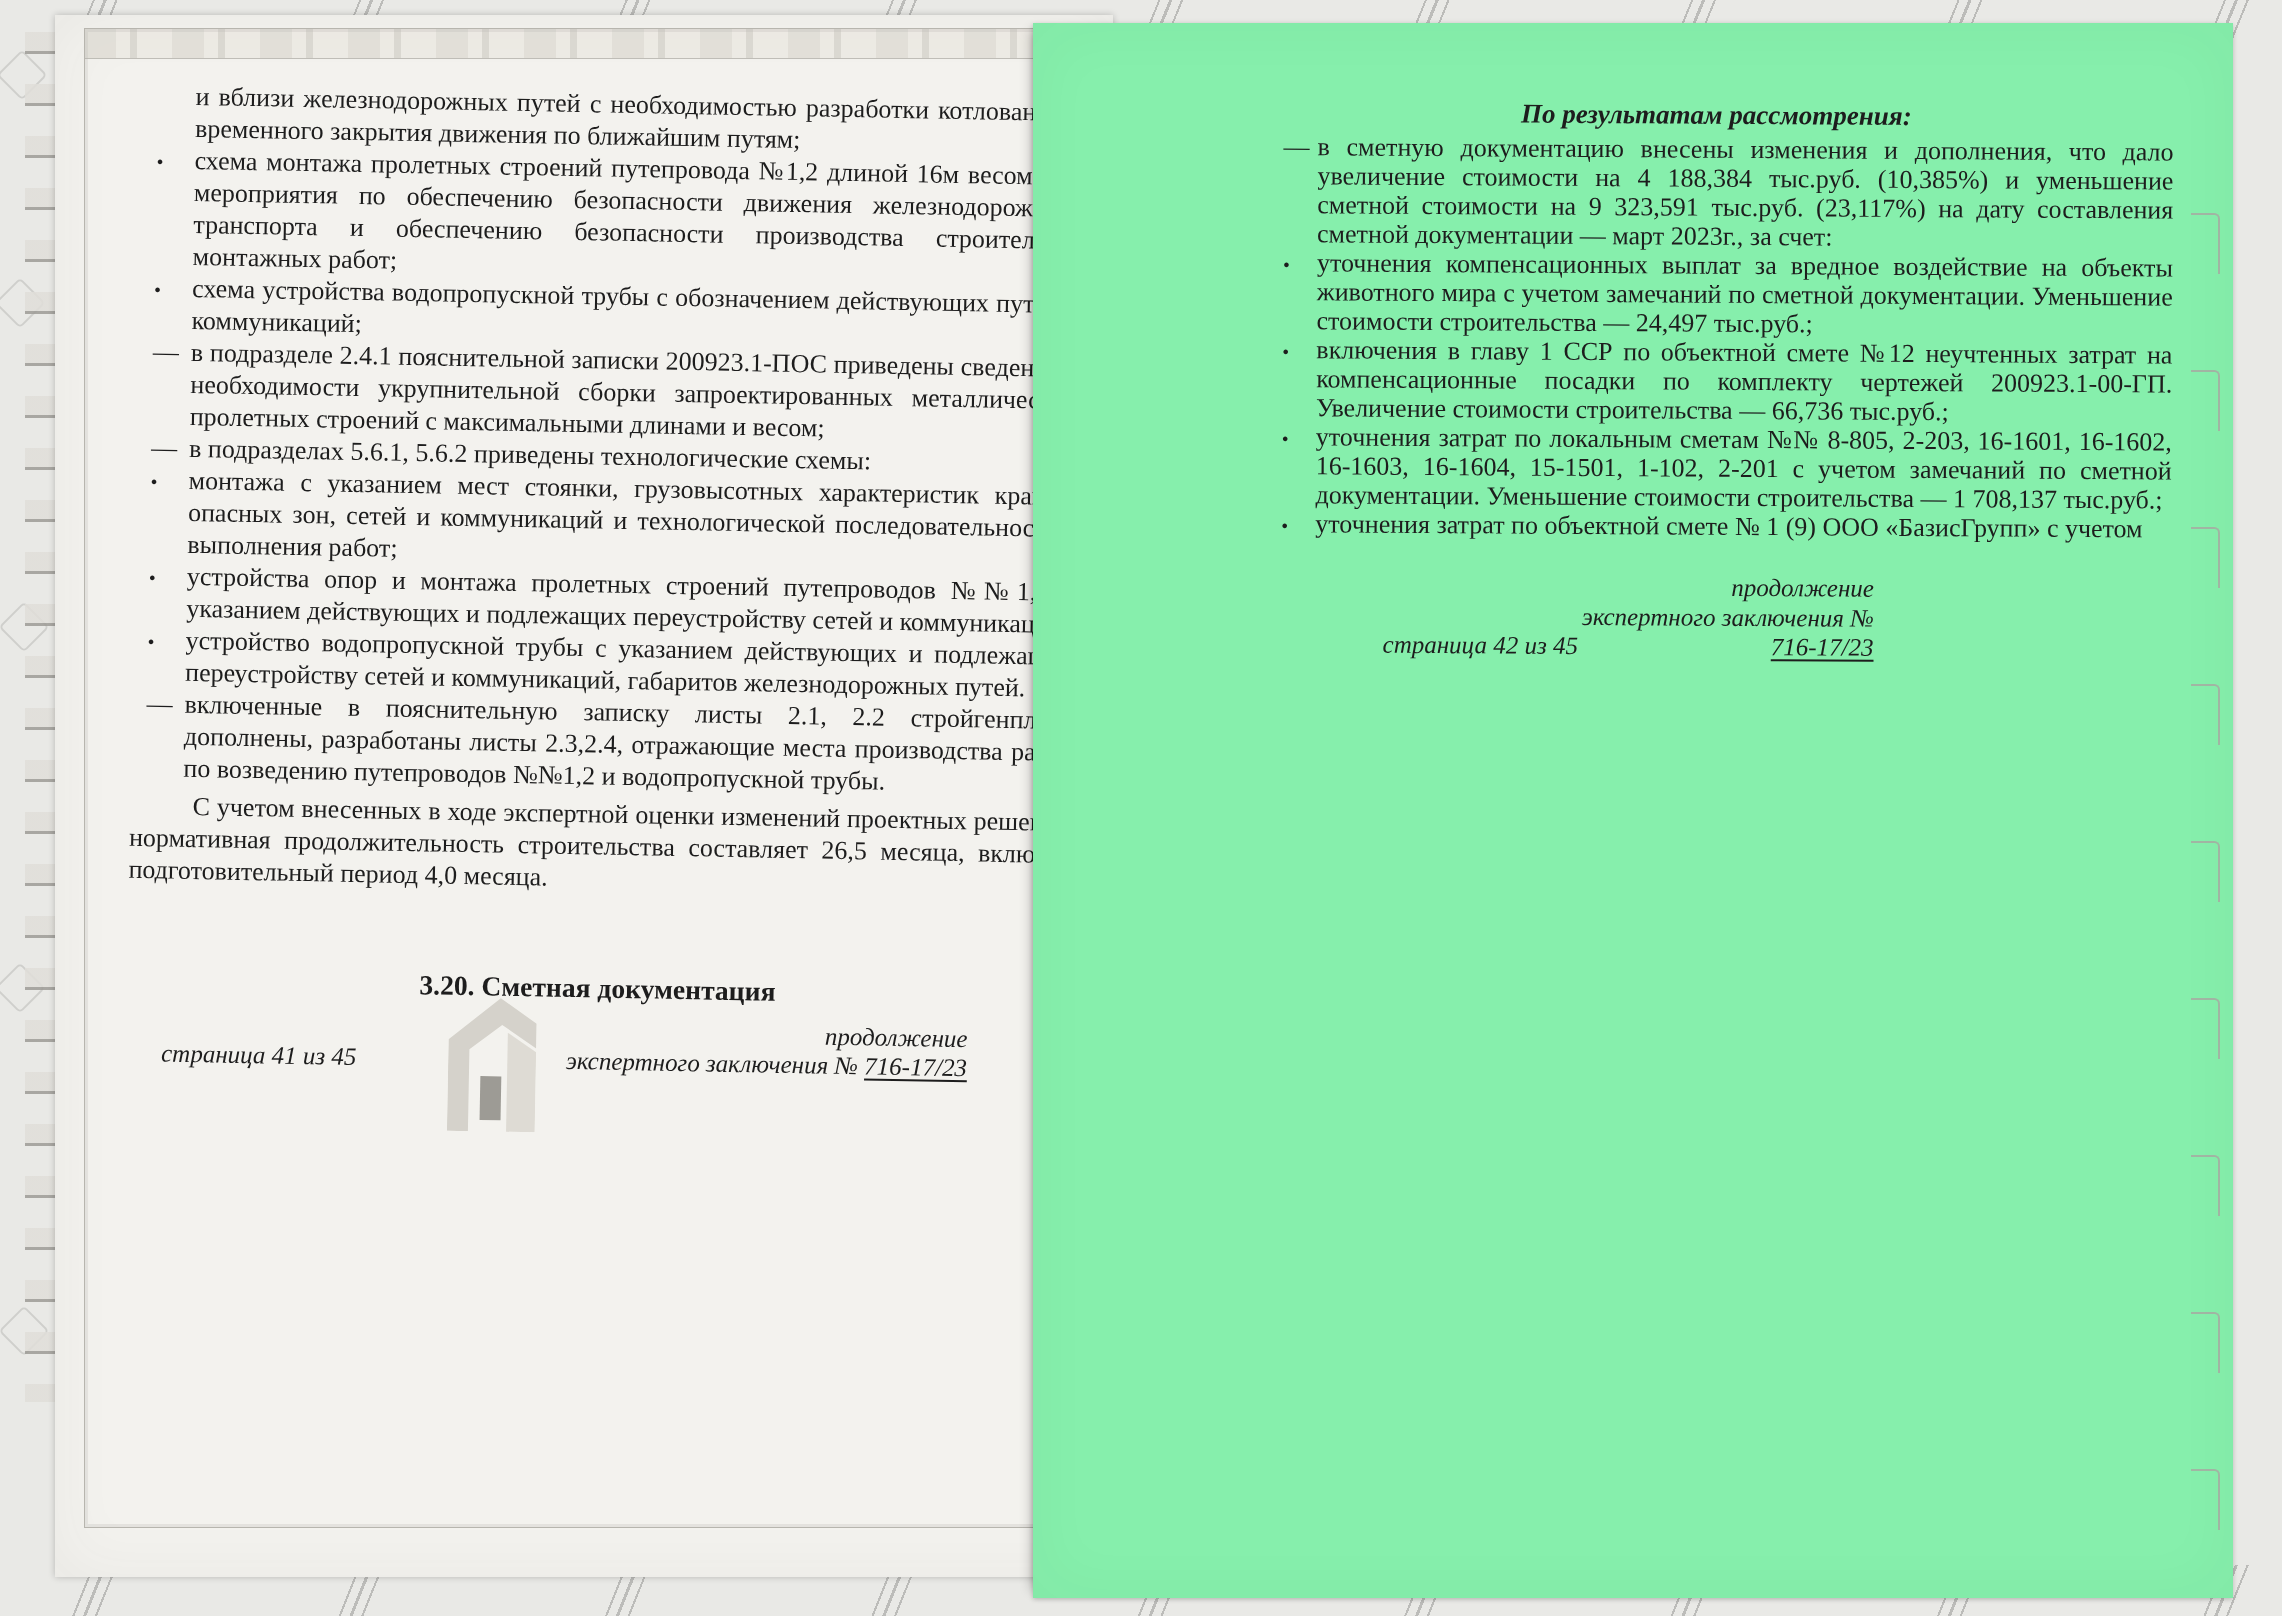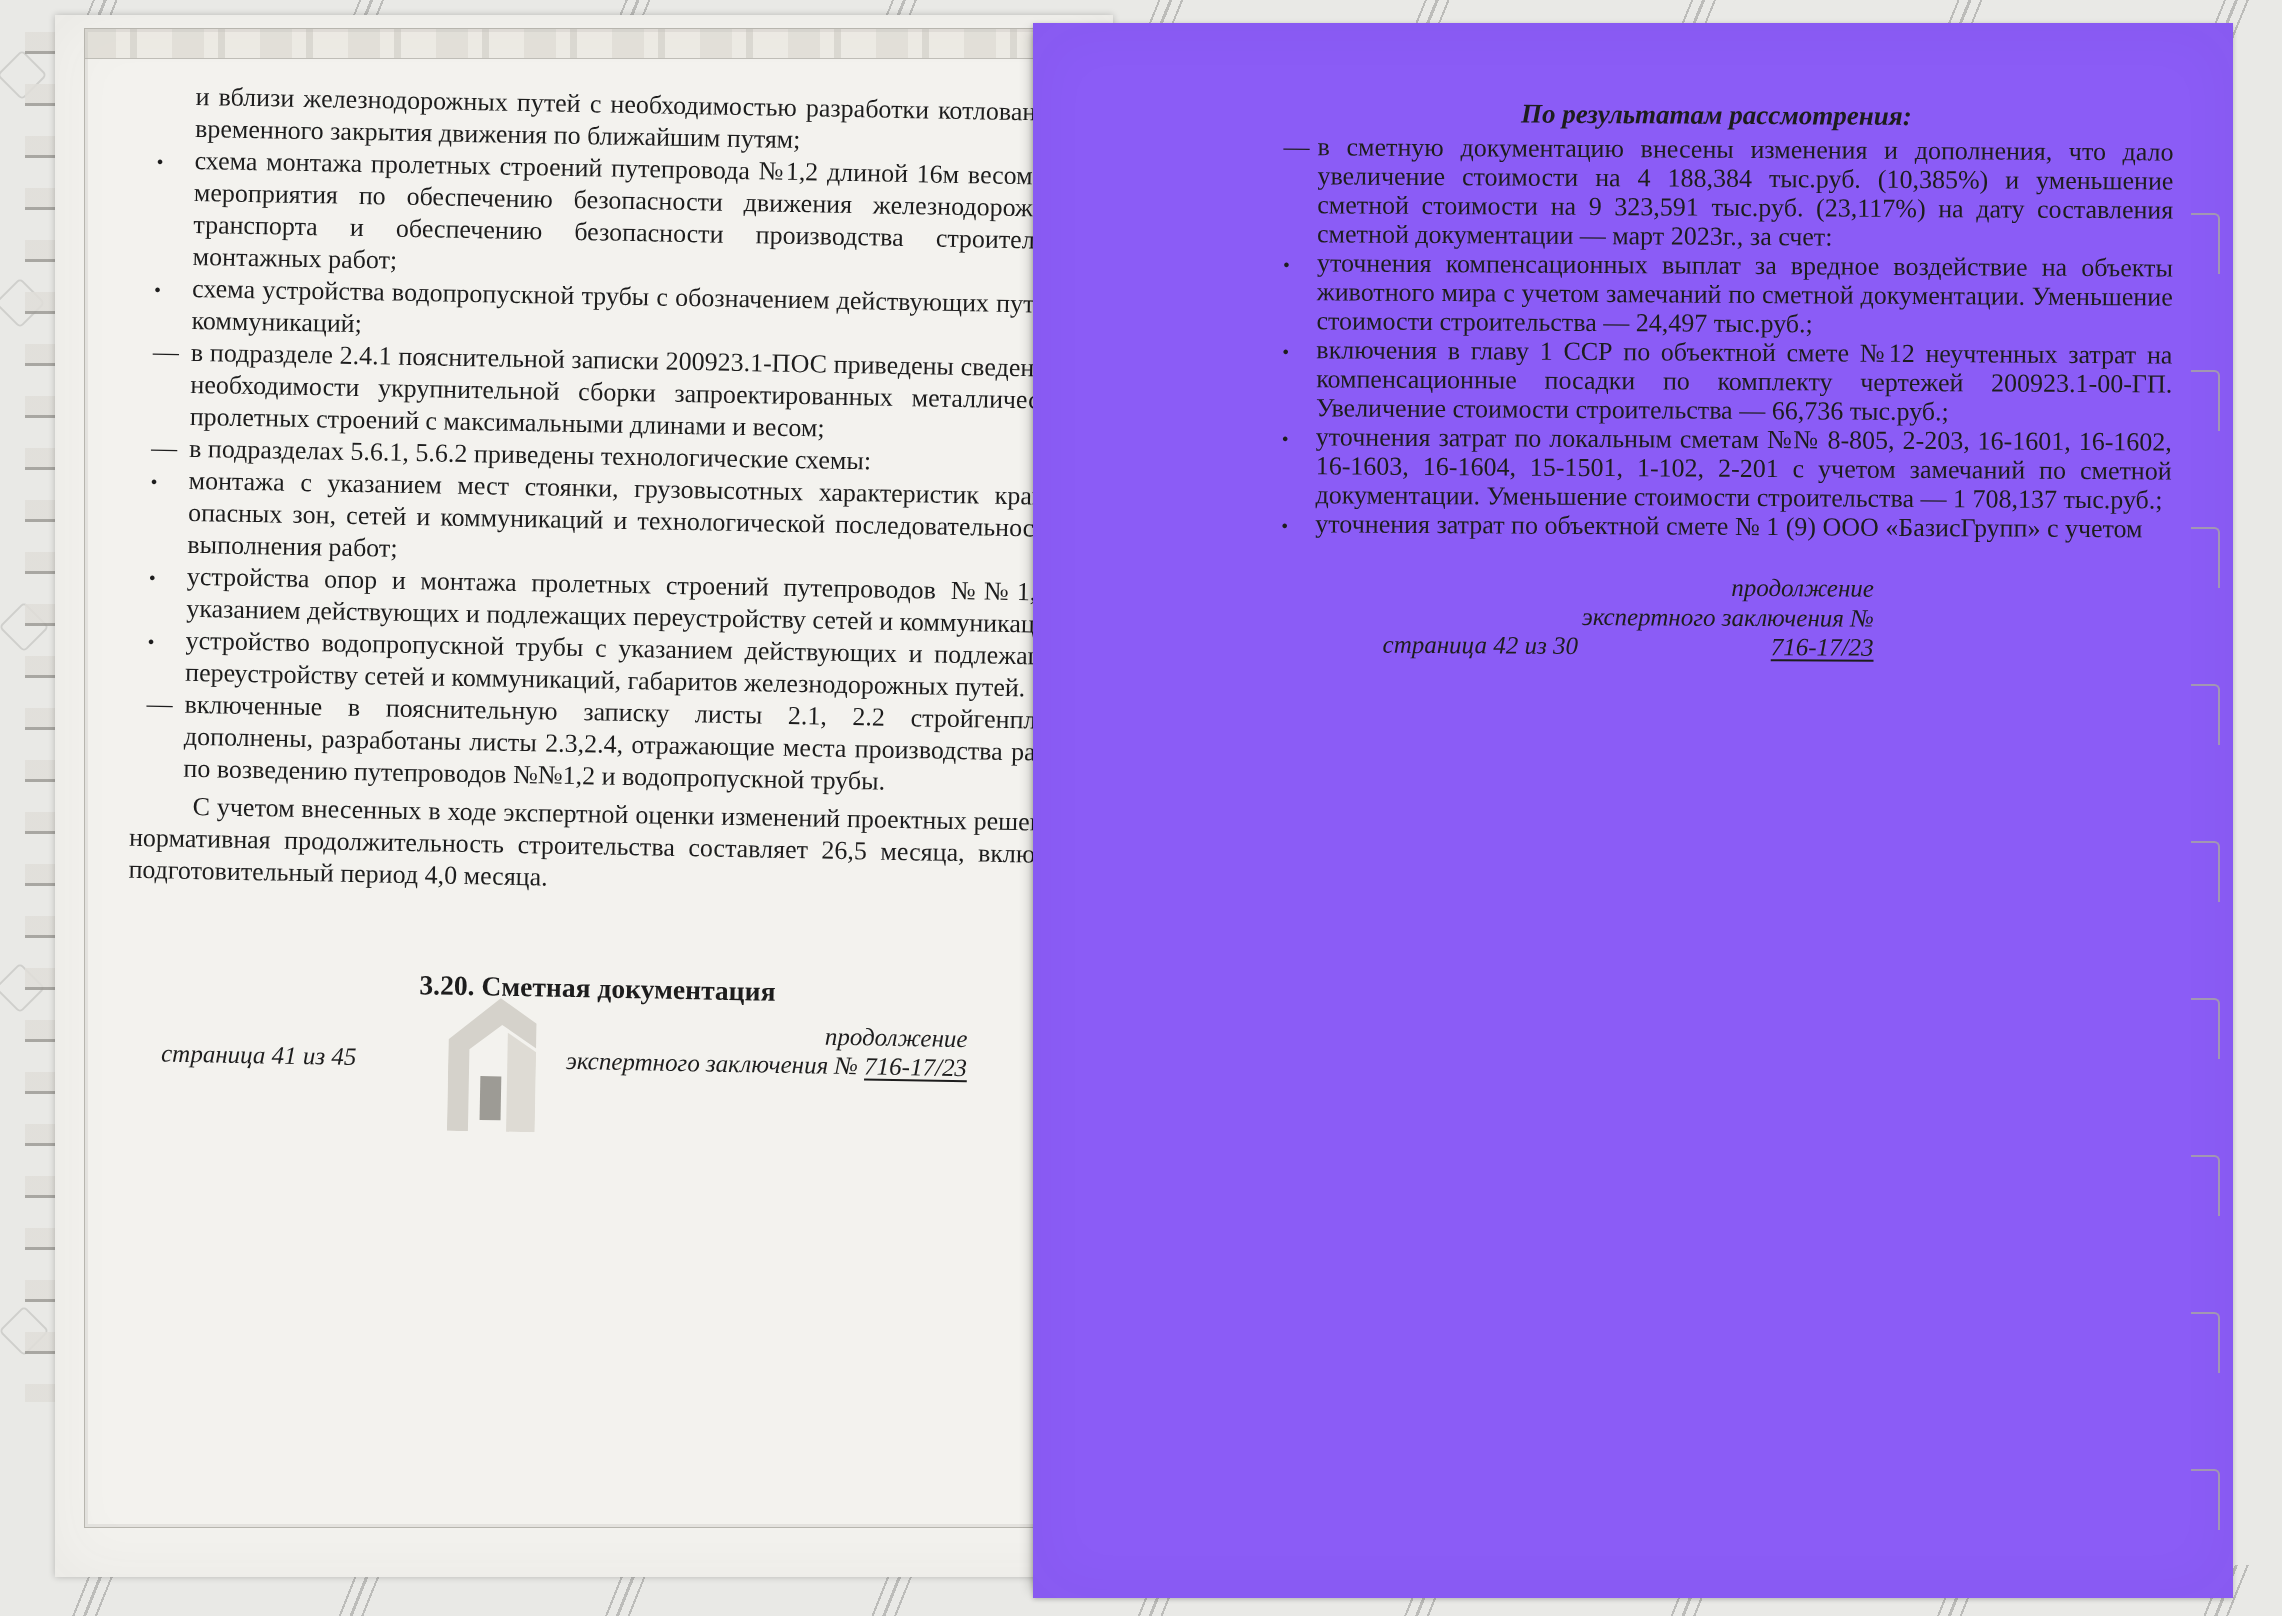--- a/index.html
+++ b/index.html
@@ -20,21 +20,21 @@
   .emblem{position:absolute;width:32px;height:32px;border:2.9px solid rgba(150,150,146,.30);
     border-radius:4.8px;transform:rotate(45deg);z-index:0;}
   
   .binding{position:absolute;left:25px;top:32px;width:36px;height:1370px;z-index:1;opacity:.85;
     background:repeating-linear-gradient(to bottom,
       #e0ded9 0 19px, #9d9b96 19px 22px, transparent 22px 52px);}
   
   .page{position:absolute;z-index:2;}
   .page-left{left:55px;top:15px;width:1058px;height:1562px;background:#f3f2ee;
     box-shadow:0 0 6.7px rgba(0,0,0,.22), inset 0 0 67px rgba(60,60,55,.05);}
-  .page-right{left:1033px;top:23px;width:1200px;height:1575px;background:#8b5cf6;
+  .page-right{left:1033px;top:23px;width:1200px;height:1575px;background:#86efac;
     box-shadow:-7.6px 0 11.4px -6.7px rgba(0,0,0,.30), 0 1.9px 4.8px rgba(0,0,0,.22),
       inset 0 0 67px rgba(60,60,55,.04);}
   
   .frame{position:absolute;left:28.5px;right:11.4px;top:13.3px;bottom:49px;
     border:1px solid #b7b5ae;box-shadow:inset 0 0 0 2.9px rgba(183,181,174,.25);}
   .band-top{position:absolute;left:28.5px;right:11.4px;top:13.3px;height:30px;
     border-bottom:1px solid #aeaca5;
     background:repeating-linear-gradient(90deg,
       #dddad2 0 32px, #ebe8e1 32px 46px, #d3d0c8 46px 53px, #ebe8e1 53px 88px);
     opacity:.75;}
@@ -191,21 +191,21 @@
         </div>
         <div class="li">
           <span class="marker m-bullet">•</span><span>уточнения затрат по локальным сметам №№ 8-805, 2-203, 16-1601, 16-1602, 16-1603, 16-1604, 15-1501, 1-102, 2-201 с учетом замечаний по сметной документации. Уменьшение стоимости строительства — 1 708,137 тыс.руб.;</span>
         </div>
         <div class="li">
           <span class="marker m-bullet">•</span><span>уточнения затрат по объектной смете № 1 (9) ООО «БазисГрупп»  с учетом</span>
         </div>
       </div>
 
     <div class="footer footer-right">
-      <div class="page-label">страница 42 из 30</div>
+      <div class="page-label">страница 42 из 45</div>
       <div class="cont-block">
         <div>продолжение</div>
         <div><span>экспертного заключения № </span><span class="num-underline">716-17/23</span></div>
       </div>
     </div>
   </div>
 </div>
 
 
 </body></html>

